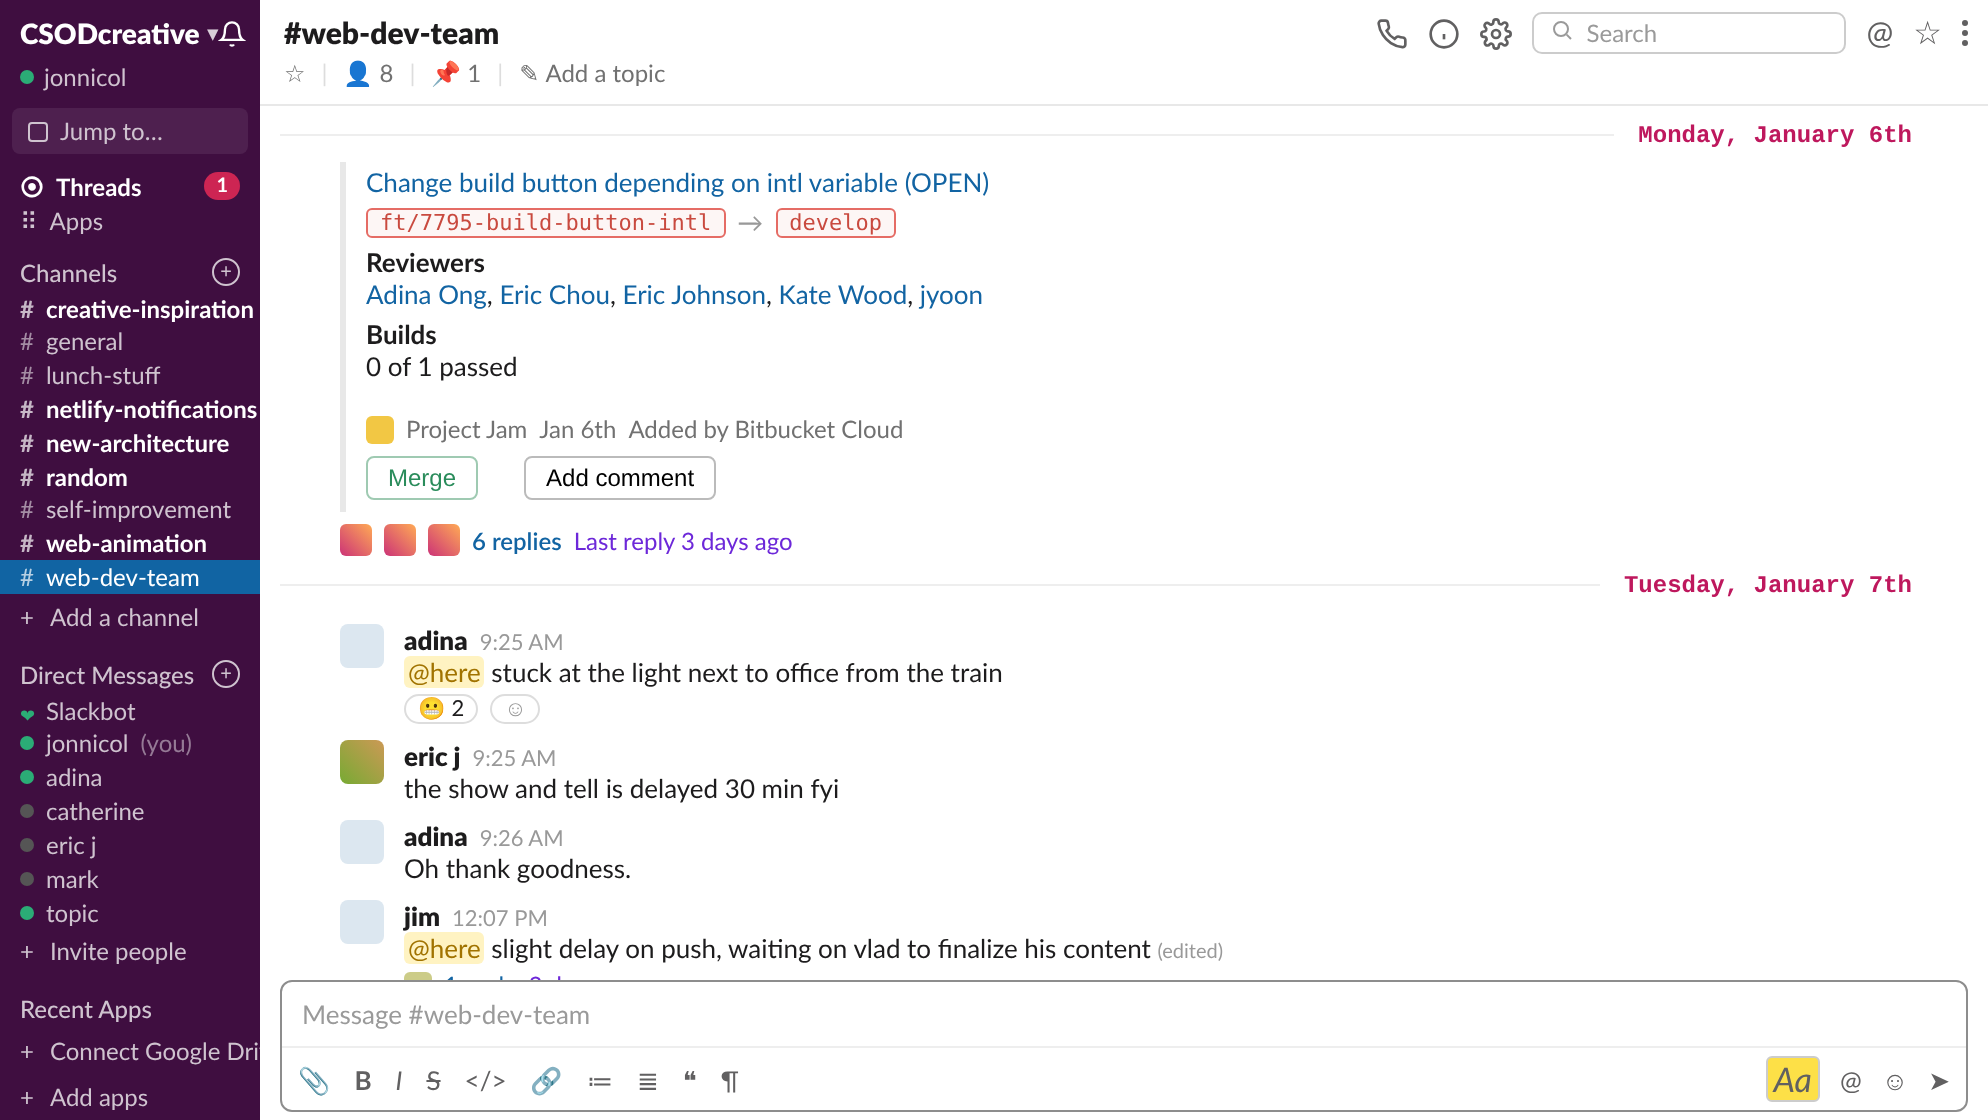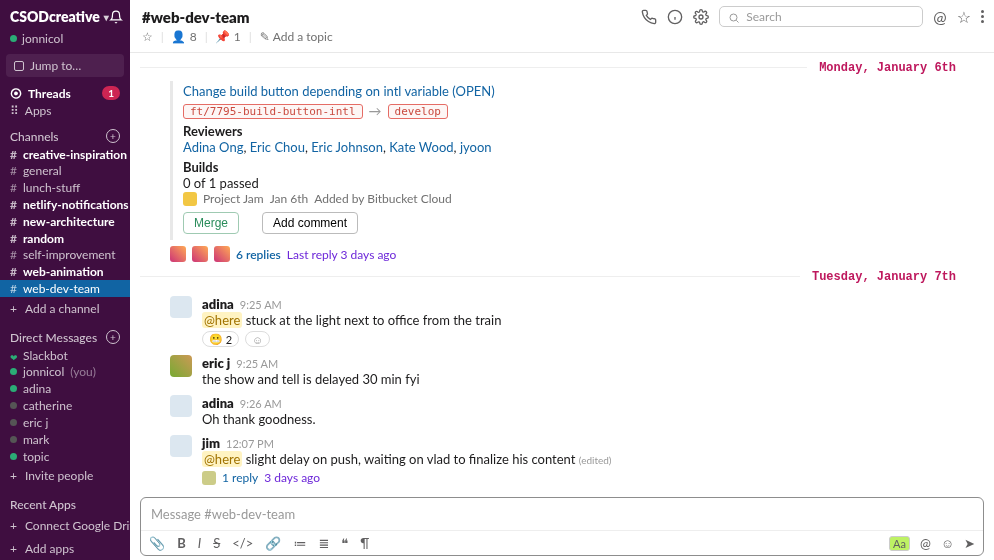--- a/index.html
+++ b/index.html
@@ -24,40 +24,40 @@
   .ch-item.unread, .nav-item.unread { color:#fff; font-weight:700;}
   .dm-dot { width:7px; height:7px; border-radius:50%; background:#555; }
   .dm-dot.on { background:#2bac76; }
   .dm-dot.heart { background:none; color:#2bac76; font-size:9px;}
   .section-add { color:#cfc3cf; gap:8px; padding:6px 10px;}
   
   .main { flex:1; display:flex; flex-direction:column; min-width:0;}
   .topbar { display:flex; align-items:center; padding: 6px 10px 0 12px; gap:8px;}
   .channel-title { font-weight:800; font-size:15px; }
   .top-icons { margin-left:auto; display:flex; align-items:center; gap:10px; color:#616061;}
-  .search { border:1px solid #ccc; border-radius:5px; display:flex; align-items:flex-end; gap:6px; padding:2px 8px; width:204px; color:#9a9a9a; font-size:12px;}
+  .search { border:1px solid #ccc; border-radius:5px; display:flex; align-items:flex-start; gap:6px; padding:2px 8px; width:157px; color:#9a9a9a; font-size:12px;}
   .top-icon { cursor:pointer; font-size:16px; color:#616061;}
   .kebab { display:flex; flex-direction:column; gap:2px;}
   .kebab span{width:3px;height:3px;background:#616061;border-radius:50%;}
   .subbar { display:flex; align-items:center; gap:8px; padding: 2px 12px 8px 12px; color:#717171; font-size:12px; border-bottom:1px solid #e8e8e8;}
   .subbar .sep { color:#ddd; }
   .link { color:#1264a3; cursor:pointer;}
   .messages { flex:1; overflow-y:auto; padding: 0 26px 0 10px;}
   .date-divider { text-align:right; color:#be185d; font-weight:700; font-size:12px; padding:8px 0 6px 0; position:relative;font-family:Liberation Mono, monospace;}
   .date-divider::before { content:""; position:absolute; left:0; right:0; top:50%; border-top:1px solid #eee; z-index:-1;}
   .date-divider span{ background:#fff; padding:0 12px;}
   
   .pr-card { margin-left:30px; border-left:3px solid #e8e8e8; padding:2px 0 6px 10px; font-size:13px;}
   .pr-title { color:#1264a3; }
   .branch-row { display:flex; align-items:center; gap:6px; margin:4px 0;}
   .branch { border:1px solid #e56c65; color:#c94a3f; border-radius:3px; padding:0 6px; font-size:11px; font-family: Menlo, monospace; background:#fdf6f5;}
   .arrow { color:#999;}
   .section-label { font-weight:700; margin-top:4px;}
   .reviewers a { color:#1264a3; text-decoration:none;}
-  .project-row { display:flex; align-items:center; gap:6px; color:#717171; font-size:12px; margin-top:0;}
+  .project-row { display:flex; align-items:center; gap:6px; color:#717171; font-size:12px; margin-top:16px;}
   .pj-ico { width:14px; height:14px; background:#f2c744; border-radius:3px; display:inline-block;}
   .btn-row { display:flex; gap:23px; margin-top:6px;}
   .btn { border:1px solid #bbb; border-radius:4px; background:#fff; padding:3px 10px; font-size:12px; cursor:pointer;}
   .btn.primary { color:#2a8c5b; border-color:#9fcab2;}
   .thread-meta { display:flex; align-items:center; gap:6px; margin:6px 0 0 30px; font-size:12px;}
   .tm-av { width:16px; height:16px; border-radius:3px; background:linear-gradient(45deg,#c37,#fa5);}
   .tm-replies { color:#1264a3; font-weight:600; cursor:pointer;}
   .tm-time{ color:#6d28d9;}
   
   .msg { display:flex; gap:10px; padding:6px 30px 2px 30px;}
@@ -76,21 +76,21 @@
   .react.add { color:#999;}
   .reply-row { display:flex; align-items:center; gap:6px; margin-top:3px; font-size:12px;}
   .mini-av { width:14px; height:14px; border-radius:3px; background:#cc8;}
   
   .composer-wrap { padding: 0 10px 4px 10px;}
   .composer { border:1px solid #8d8d8d; border-radius:6px; }
   .composer-input { padding:8px 10px; color:#9a9a9a; font-size:13px;}
   .composer-toolbar { display:flex; align-items:center; gap:12px; padding:4px 8px; border-top:1px solid #eee; color:#616061;}
   .ct-ico { cursor:pointer; font-size:13px;}
   .ct-right { margin-left:auto; display:flex; gap:10px; align-items:center;}
-  .aa { border:1px solid #ccc; border-radius:3px; background:#bef264; padding:0 3px; font-size:11px;}
+  .aa { border:1px solid #ccc; border-radius:3px; background:#fde047; padding:0 3px; font-size:17px;font-style:italic;}
   svg { display:block;}
 </style>
 </head>
 <body>
 
 <aside class="sidebar">
   <div class="ws-header">
     <div class="ws-name">
       <span>CSODcreative</span>
       <span class="chev">▾</span>

